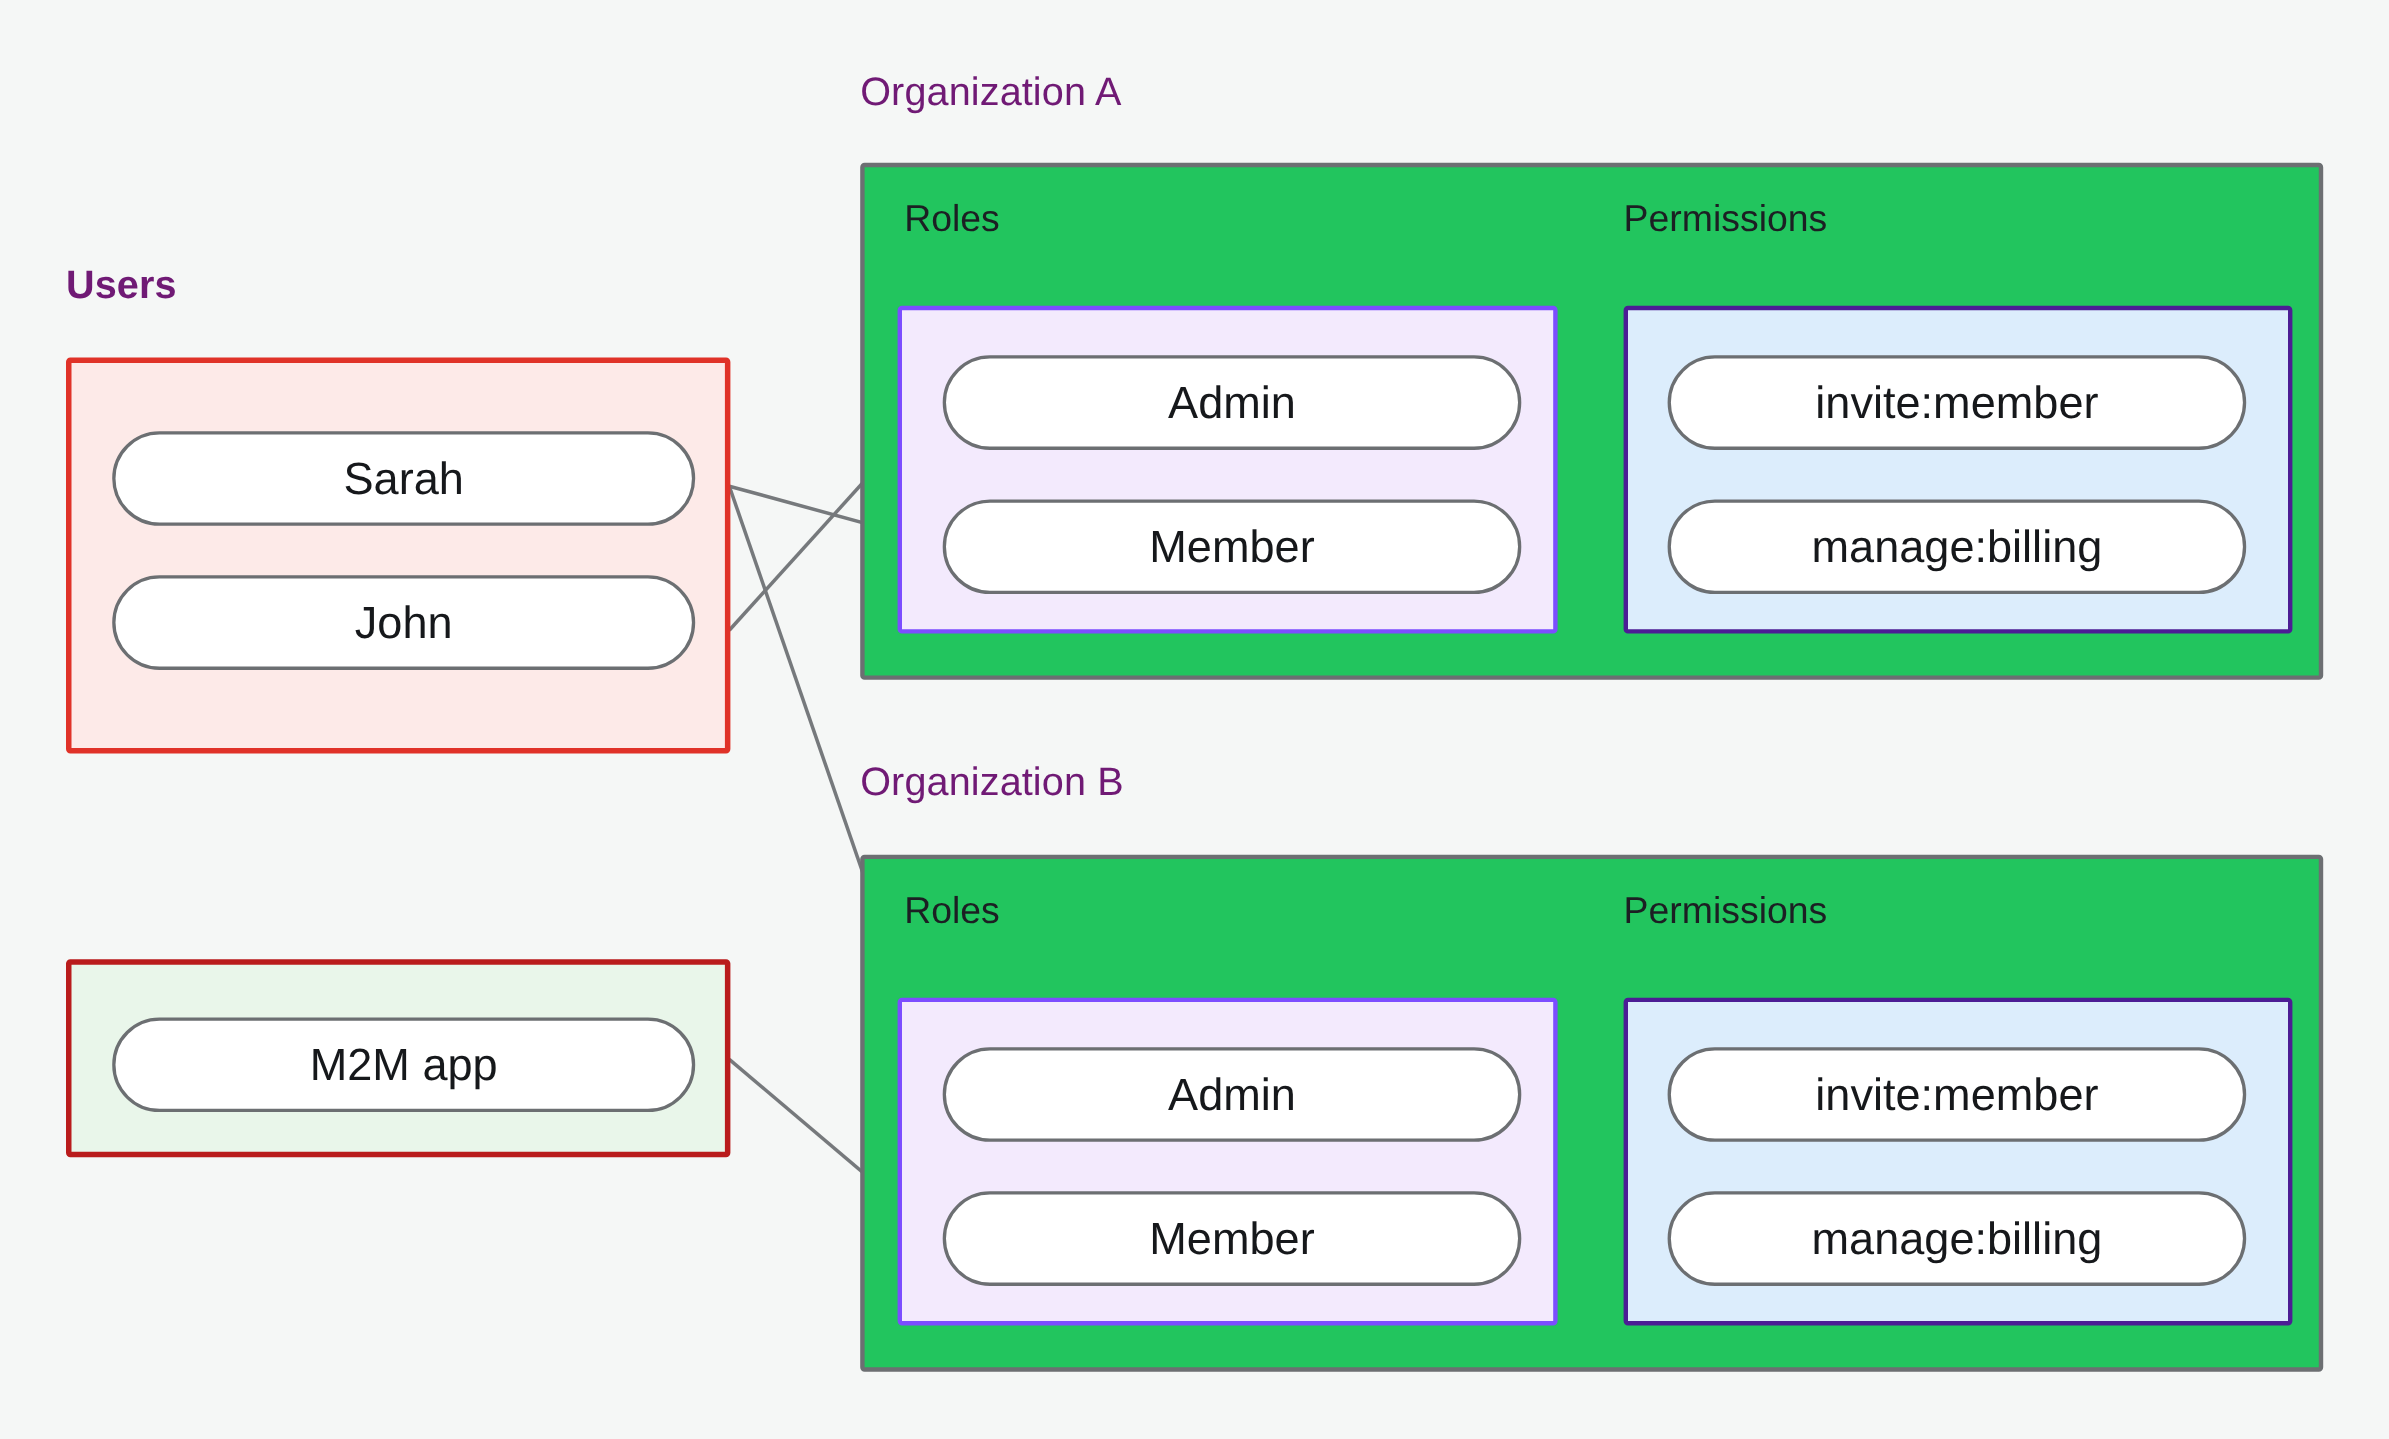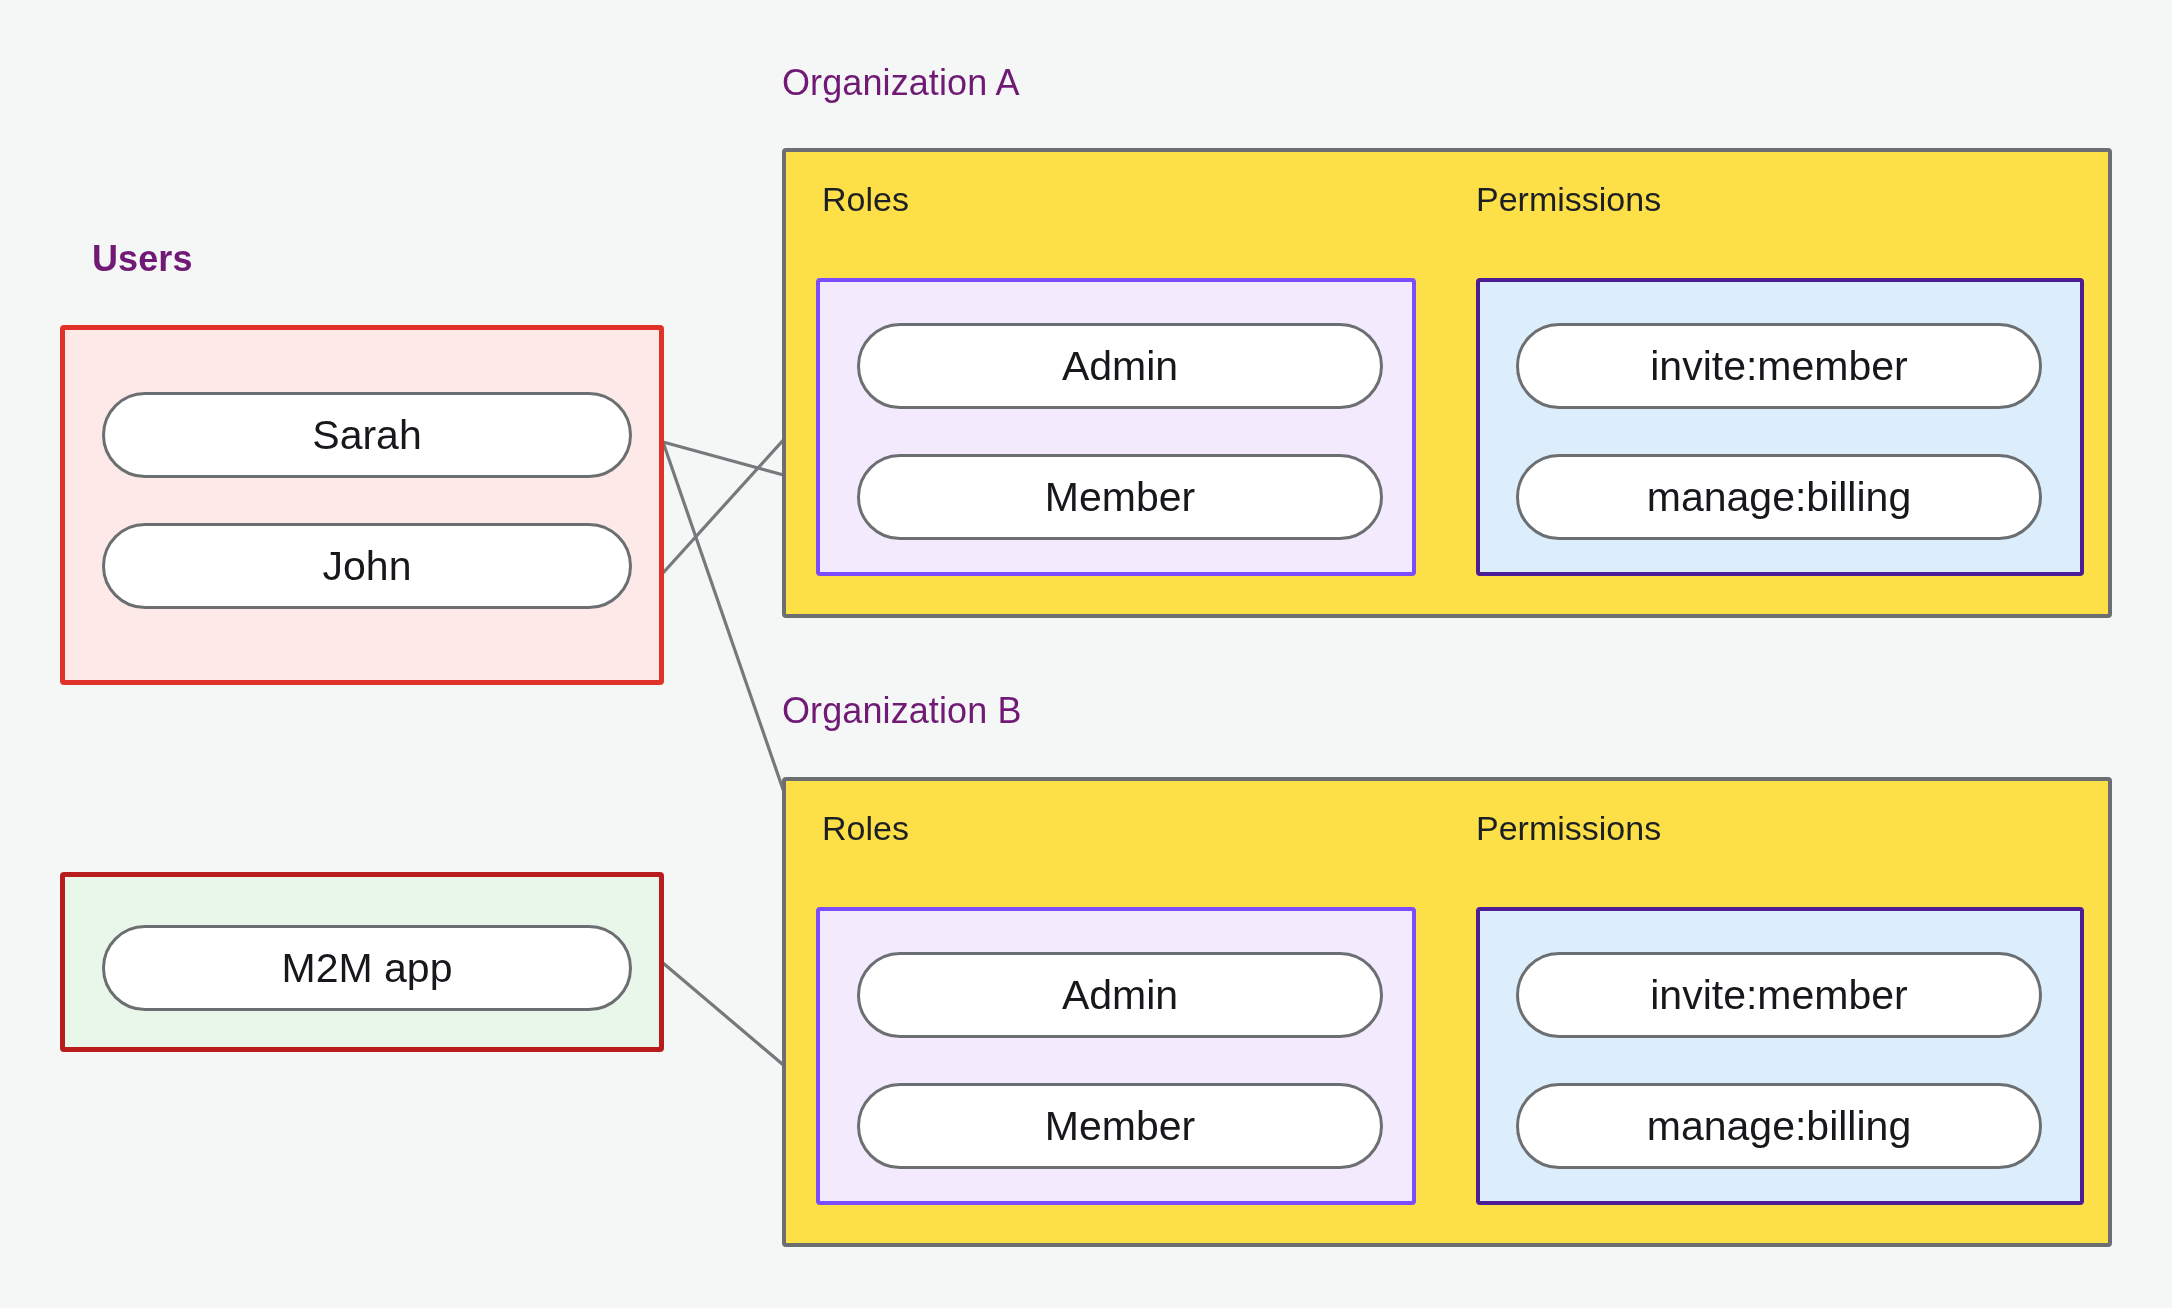--- a/index.html
+++ b/index.html
@@ -40,21 +40,21 @@
   .group.users {
     border: 5px solid #e03228;
     background: #fdeae8;
   }
   .group.m2m {
     border: 5px solid #b91c1c;
     background: #e9f6ea;
   }
   .group.org {
     border: 4px solid #6c6f72;
-    background: #fde047;
+    background: #22c55e;
   }
   .group.roles {
     border: 4px solid #7c4dff;
     background: #f3eafd;
   }
   .group.perms {
     border: 4px solid #4c1d95;
     background: #dcedfc;
   }
   
@@ -125,21 +125,21 @@
     <circle cx="853" cy="363" r="11"></circle>
     <circle cx="853" cy="494" r="11"></circle>
     <circle cx="853" cy="992" r="11"></circle>
     <circle cx="853" cy="1124" r="11"></circle>
     <circle cx="1508" cy="363" r="11"></circle>
     <circle cx="1508" cy="494" r="11"></circle>
     <circle cx="1508" cy="992" r="11"></circle>
     <circle cx="1508" cy="1124" r="11"></circle>
   </svg>
 
-  <div class="caption" style="left:60px; top:238px;margin-left:32px;">Users</div>
+  <div class="caption" style="left:60px; top:238px;">Users</div>
 
   <div class="group users" style="left:60px; top:325px; width:604px; height:360px;">
     <div class="pill" style="left:37px; top:193px; width:530px; height:86px;">John</div>
     <div class="pill" style="left:37px; top:62px; width:530px; height:86px;">Sarah</div>
   </div>
 
 
   <div class="group m2m" style="left:60px; top:872px; width:604px; height:180px;">
     <div class="pill" style="left:37px; top:48px; width:530px; height:86px;">M2M app</div>
   </div>

